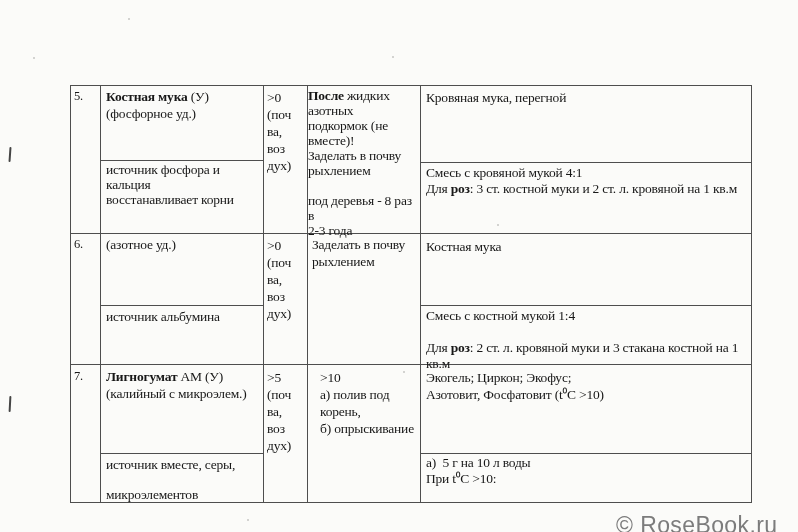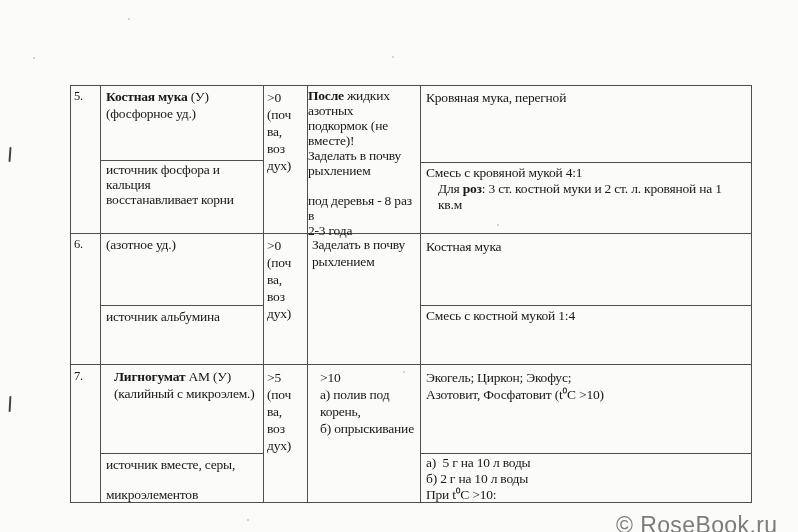--- a/index.html
+++ b/index.html
@@ -15,21 +15,21 @@
   .vl{position:absolute;width:1px;top:0;bottom:0;background:#4e4e4e;}
   .hl{position:absolute;height:1px;background:#4e4e4e;}
   .cell{
     position:absolute;font-size:13.5px;line-height:17px;letter-spacing:-0.2px;
   }
   .lh15{line-height:15px;}
   .lh16{line-height:16px;}
   .num{font-size:12.5px;}
   .line{white-space:pre;}
   .line:empty::before{content:"\a0";}
-  .wrap{white-space:normal;margin-left:12px;}
+  .wrap{white-space:normal;}
   b{font-weight:bold;}
   .watermark{
     position:absolute;left:616px;top:512px;
     font-family:"Liberation Sans",sans-serif;font-weight:normal;
     font-size:23px;color:#7c7c7c;letter-spacing:0.4px;
   }
   .mark{position:absolute;width:2px;background:#454545;border-radius:1px;}
   .mark1{left:9px;top:147px;height:15px;transform:rotate(4deg);}
   .mark2{left:9px;top:396px;height:16px;transform:rotate(3deg);}
   .speck{position:absolute;width:2px;height:2px;border-radius:50%;background:#9b9b9b;opacity:.55;}
@@ -120,25 +120,26 @@
     <div class="line">рыхлением</div>
   </div>
 
   <div class="cell" style="left:426px;top:238px;width:322px">
     <div class="line">Костная мука</div>
   </div>
 
   <div class="cell lh16" style="left:426px;top:308px;width:322px">
     <div class="line">Смесь с костной мукой 1:4</div>
     <div class="line"></div>
+    <div class="line wrap"><span>Для </span><b>роз</b><span>: 2 ст. л. кровяной муки и 3 стакана костной на 1 кв.м</span></div>
   </div>
 
   <div class="cell num" style="left:74px;top:368px;width:24px">7.</div>
 
-  <div class="cell" style="left:114px;top:368px;width:154px">
+  <div class="cell" style="left:106px;top:368px;width:154px">
     <div class="line"><b>Лигногумат</b><span> АМ (У)</span></div>
     <div class="line">(калийный с микроэлем.)</div>
   </div>
 
   <div class="cell lh15" style="left:106px;top:457px;width:154px">
     <div class="line">источник вместе, серы,</div>
     <div class="line"></div>
     <div class="line">микроэлементов</div>
   </div>
 
@@ -157,21 +158,20 @@
     <div class="line">б) опрыскивание</div>
   </div>
 
   <div class="cell" style="left:426px;top:369px;width:322px">
     <div class="line">Экогель; Циркон; Экофус;</div>
     <div class="line">Азотовит, Фосфатовит (t⁰C &gt;10)</div>
   </div>
 
   <div class="cell lh16" style="left:426px;top:455px;width:322px">
     <div class="line">а)  5 г на 10 л воды</div>
-    <div class="line">б) 2 г на 10 л воды</div>
     <div class="line">При t⁰C &gt;10:</div>
   </div>
 
   <div class="mark mark1"></div>
   <div class="mark mark2"></div>
   <div class="speck" style="left:128px;top:18px"></div>
   <div class="speck" style="left:33px;top:57px"></div>
   <div class="speck" style="left:392px;top:56px"></div>
   <div class="speck" style="left:403px;top:371px"></div>
   <div class="speck" style="left:247px;top:519px"></div>

